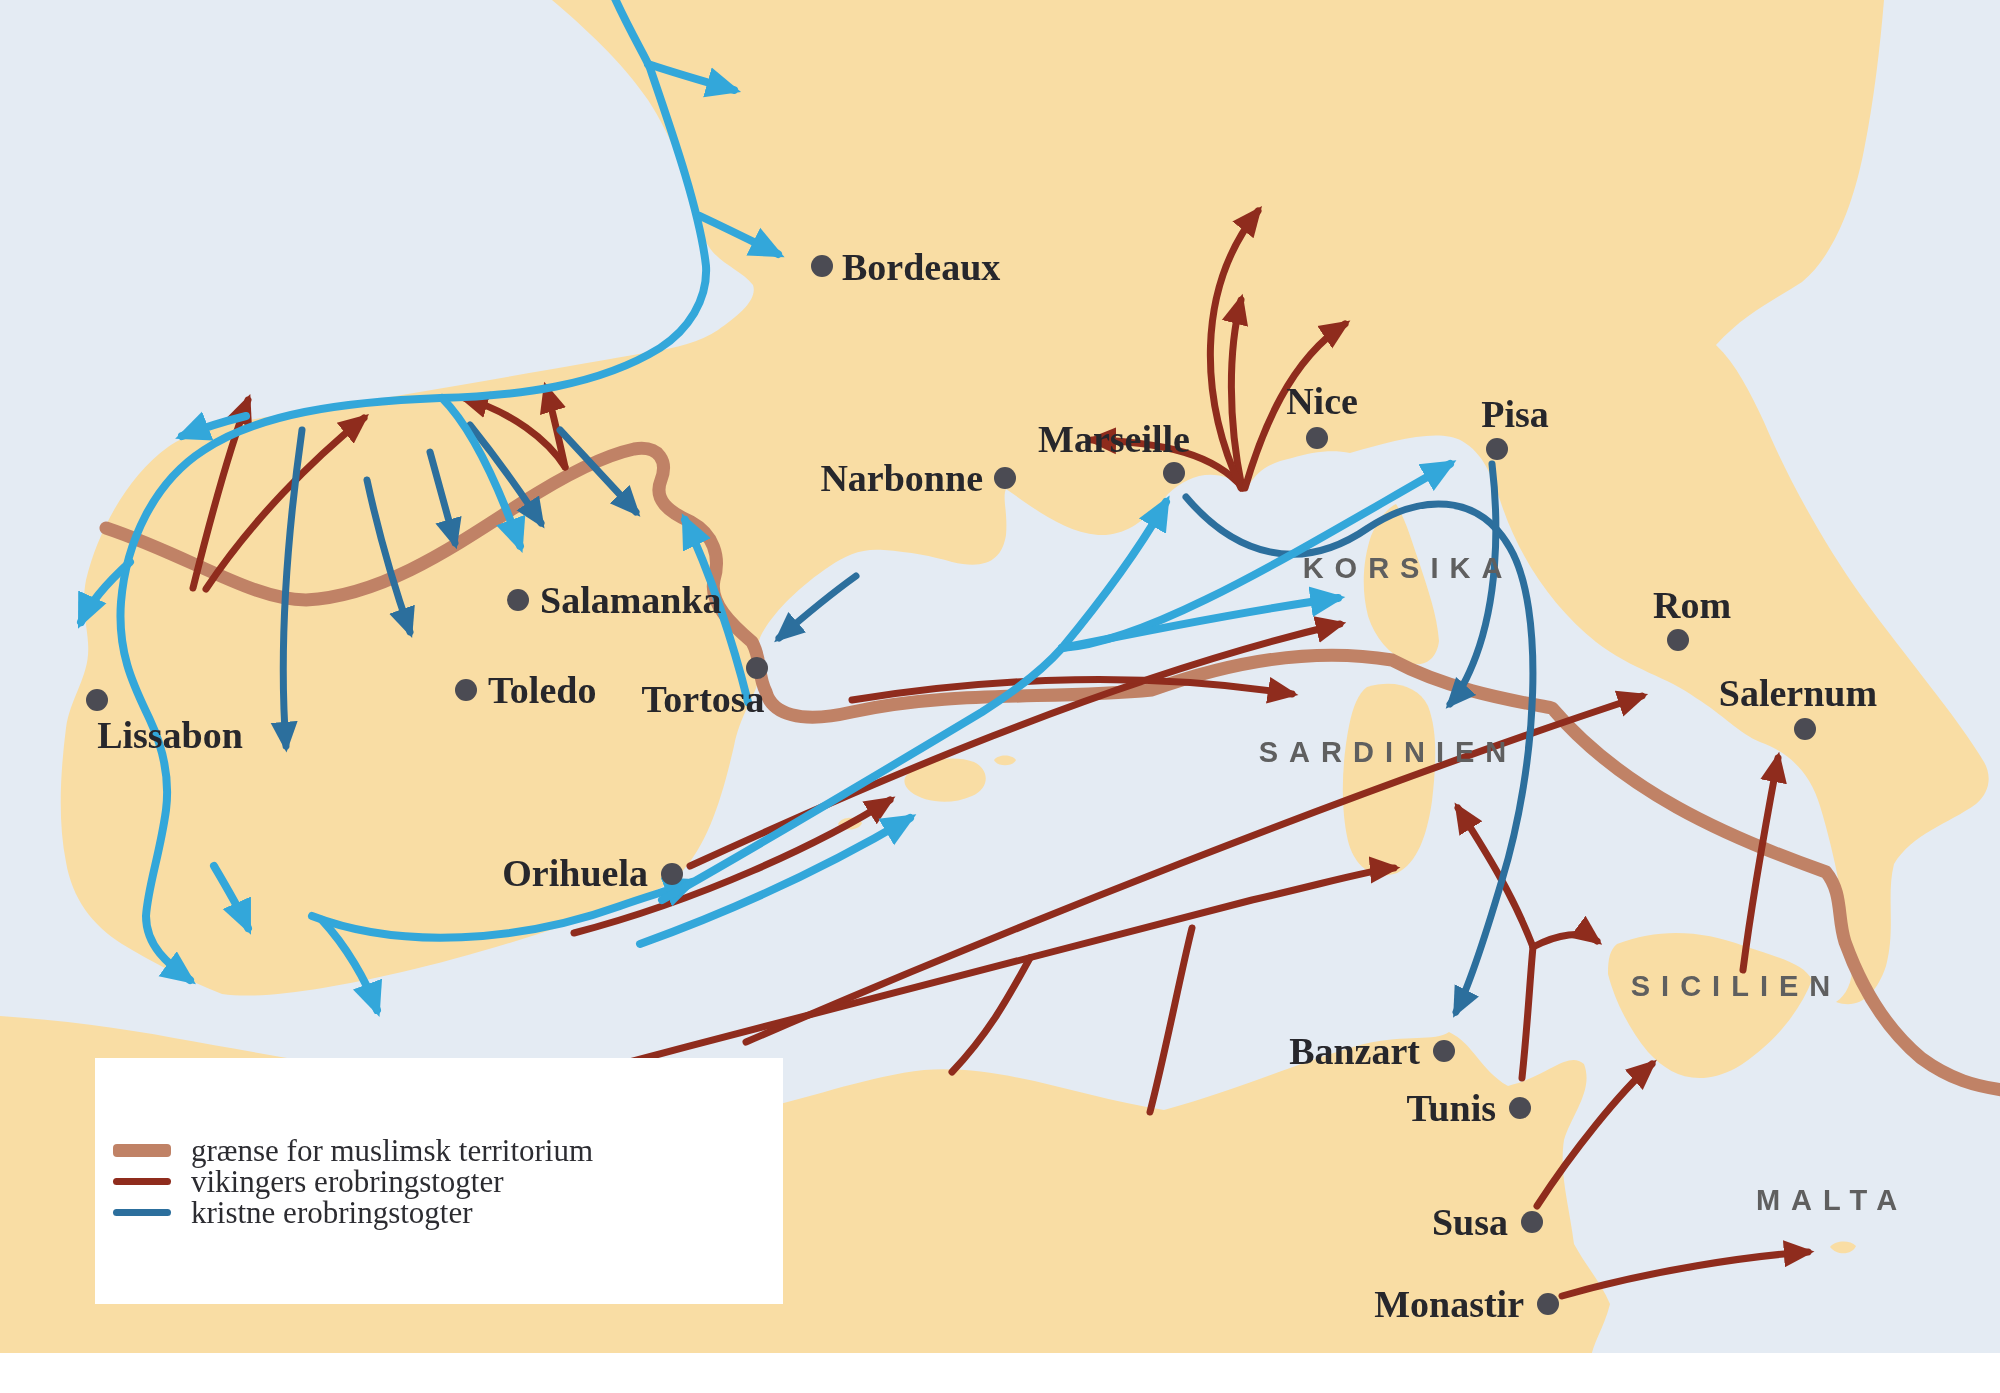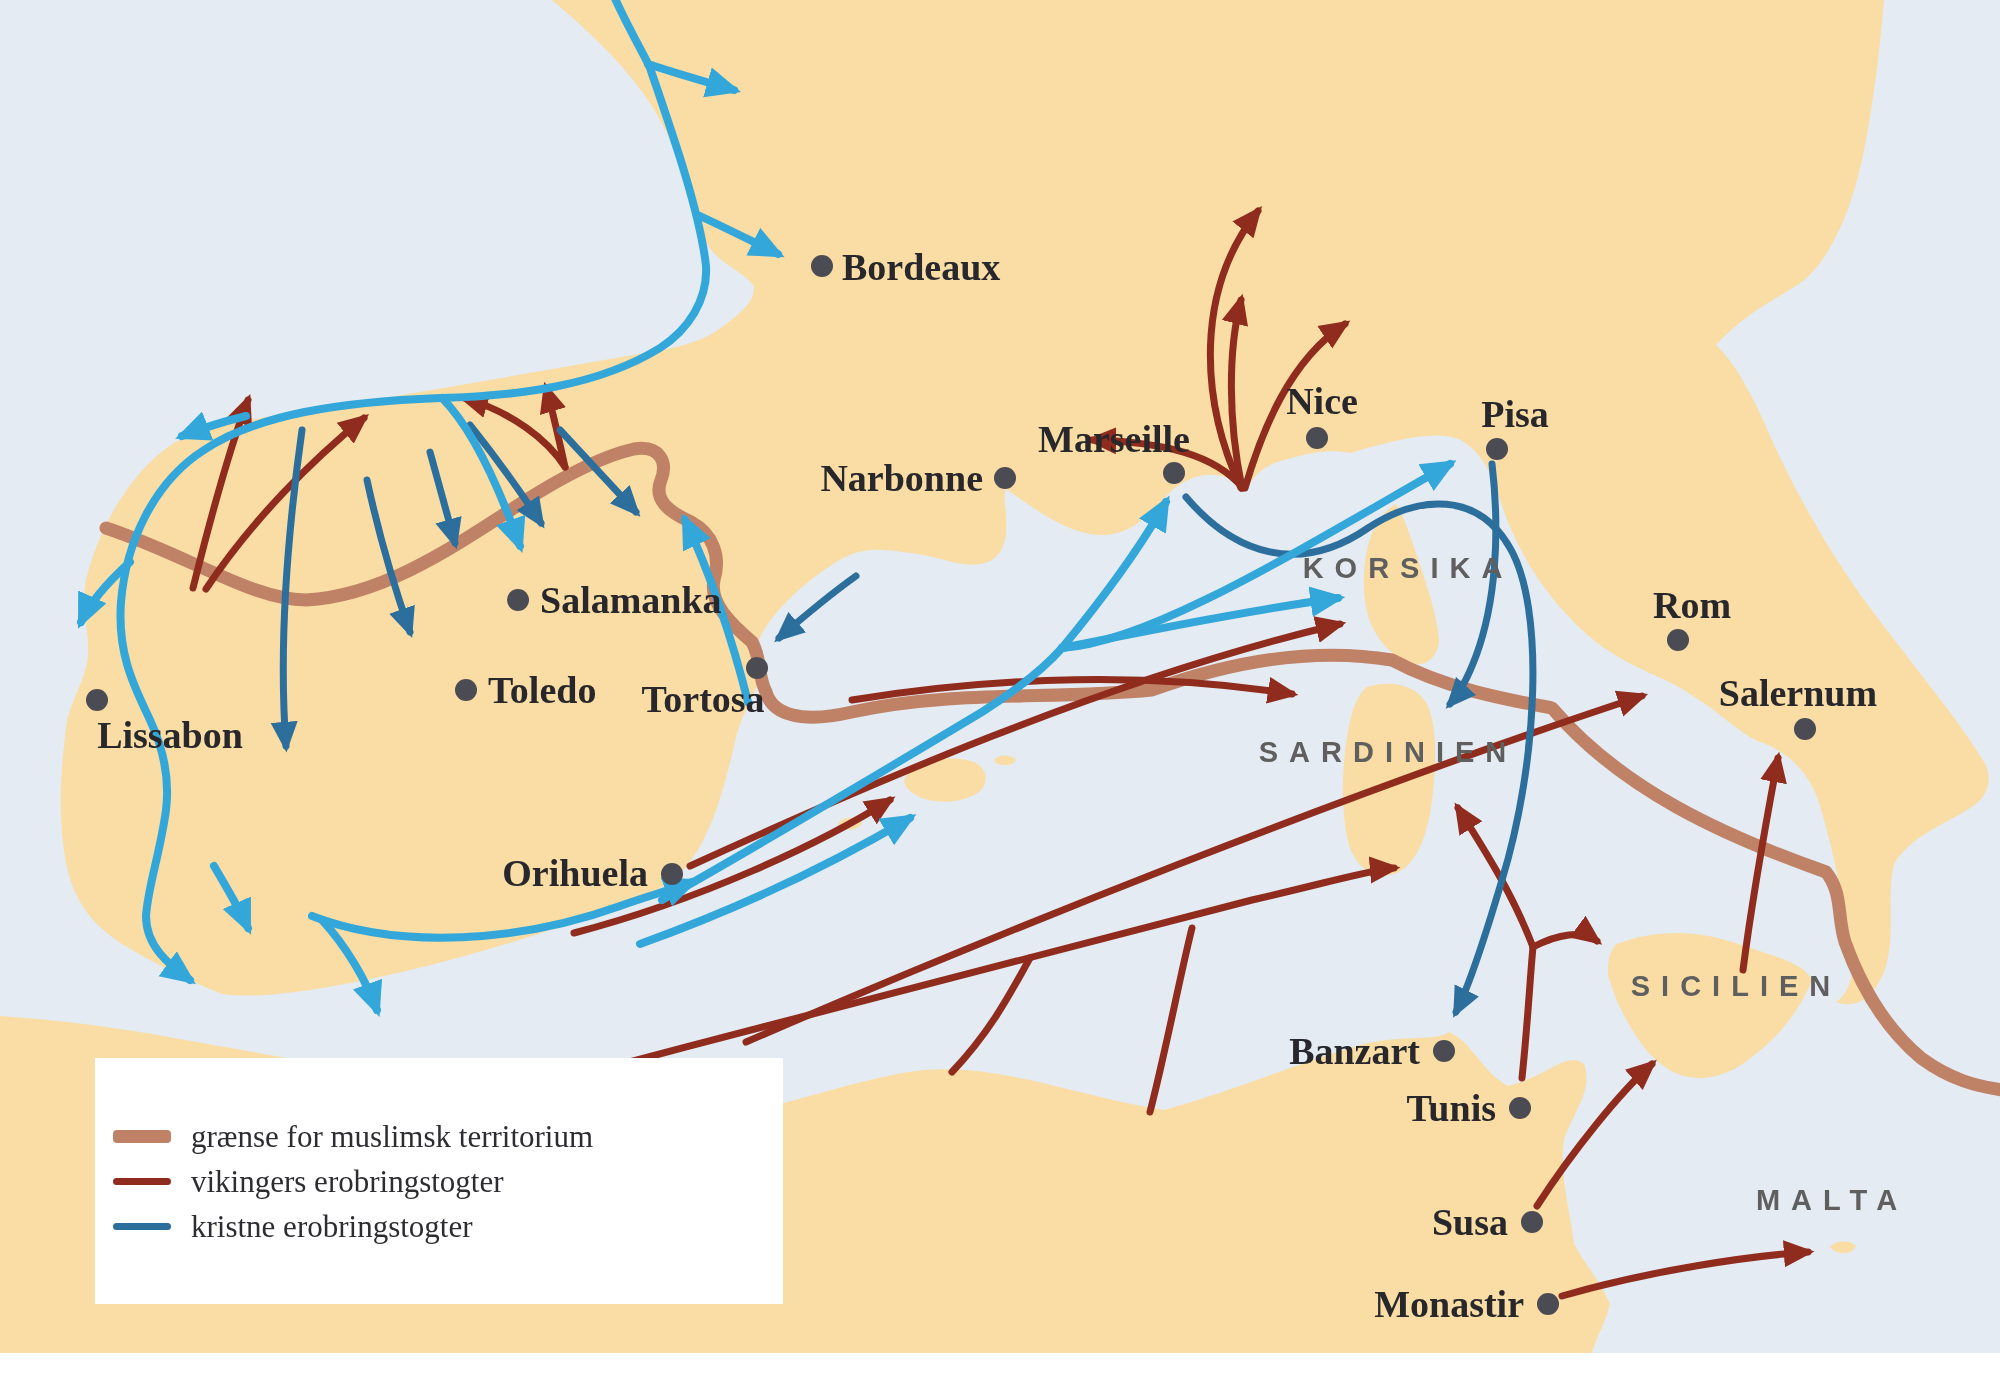--- a/index.html
+++ b/index.html
@@ -4,21 +4,21 @@
 <style>
   html,body{margin:0;padding:0;background:#ffffff;}
   #stage{position:relative;width:2000px;height:1393px;overflow:hidden;
          font-family:"Liberation Serif", serif;background:#737373;}
   #mapsvg{position:absolute;left:0;top:0;}
   .city-label{font-family:"Liberation Serif", serif;font-size:38px;font-weight:600;
               fill:#27272c;}
   .region-label{font-family:"Liberation Sans", sans-serif;font-size:29px;font-weight:700;
                 fill:#5f5f5f;letter-spacing:11px;}
   .legend{position:absolute;background:#ffffff;display:flex;flex-direction:column;
-          justify-content:center;gap:14px;padding:24px 0 24px 18px;box-sizing:border-box;}
+          justify-content:center;padding:24px 0 24px 18px;box-sizing:border-box;}
   .legend-row{display:flex;align-items:center;gap:20px;}
   .legend-swatch{width:58px;height:7px;border-radius:4px;flex:0 0 auto;}
   .legend-swatch.thick{height:13px;}
   .legend-label{font-family:"Liberation Serif", serif;font-size:31px;color:#2c2c31;
                 white-space:nowrap;line-height:1;}
   .bottom-strip{position:absolute;left:0;background:#ffffff;}
 </style>
 </head>
 <body>
 

